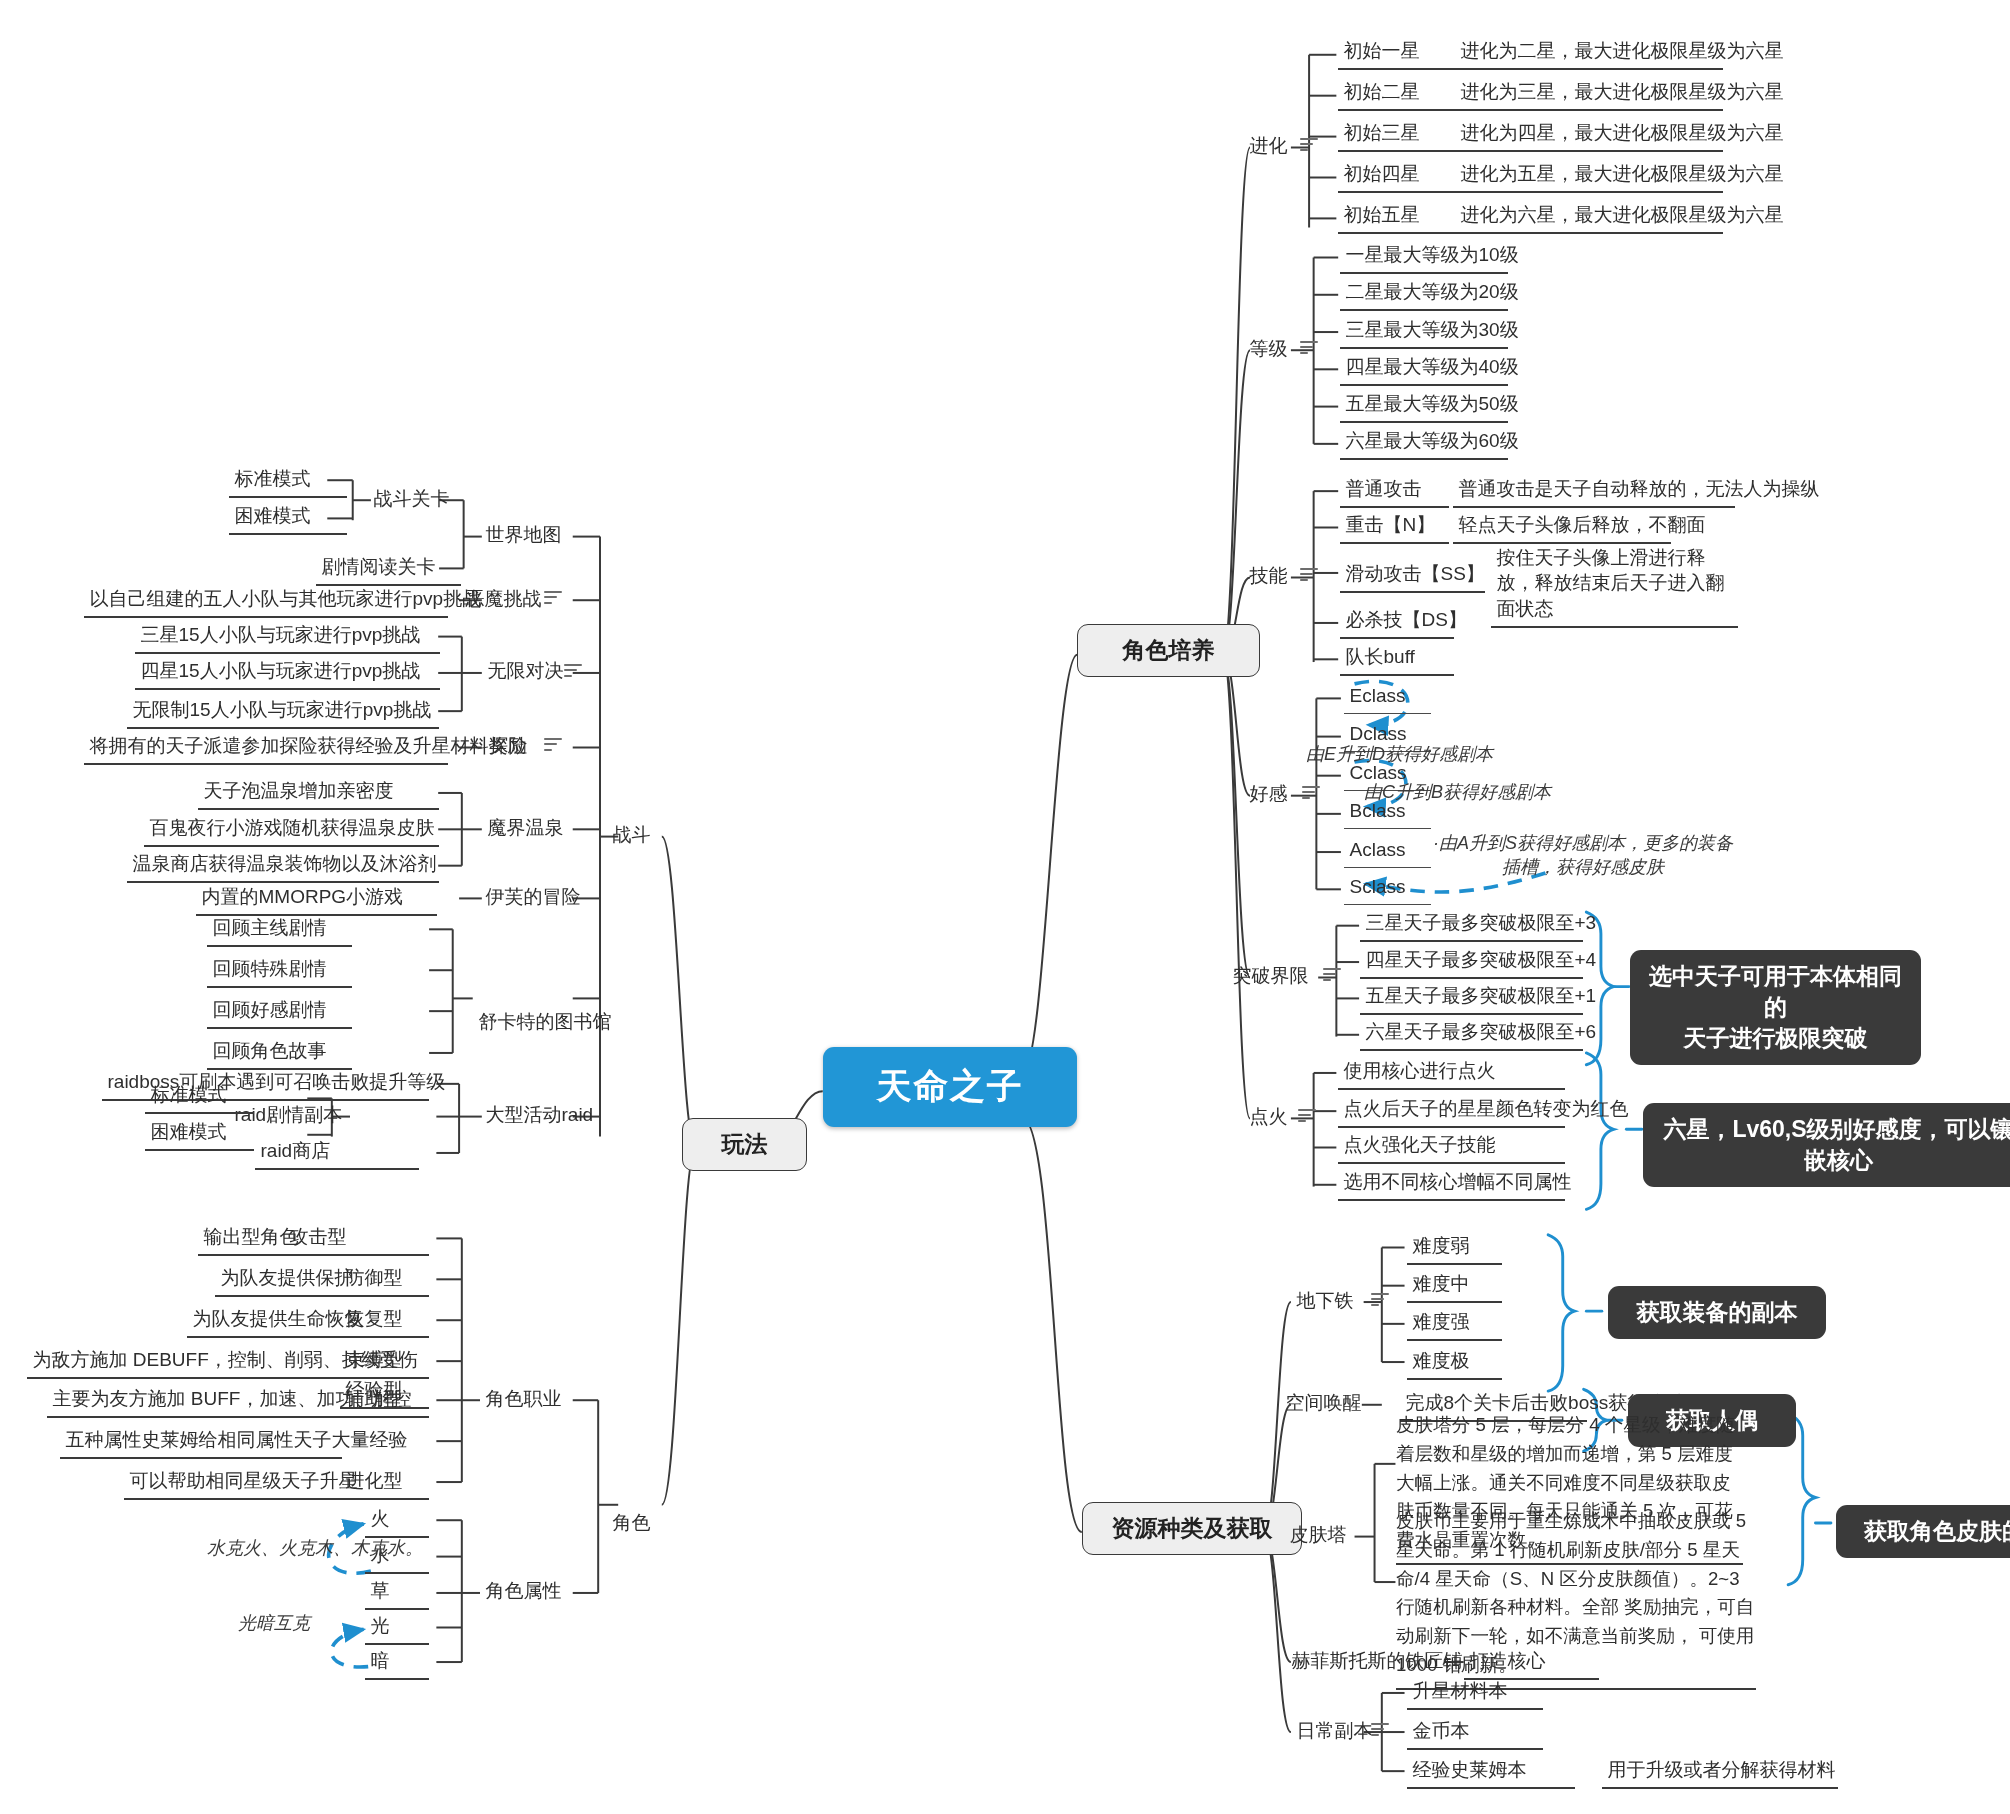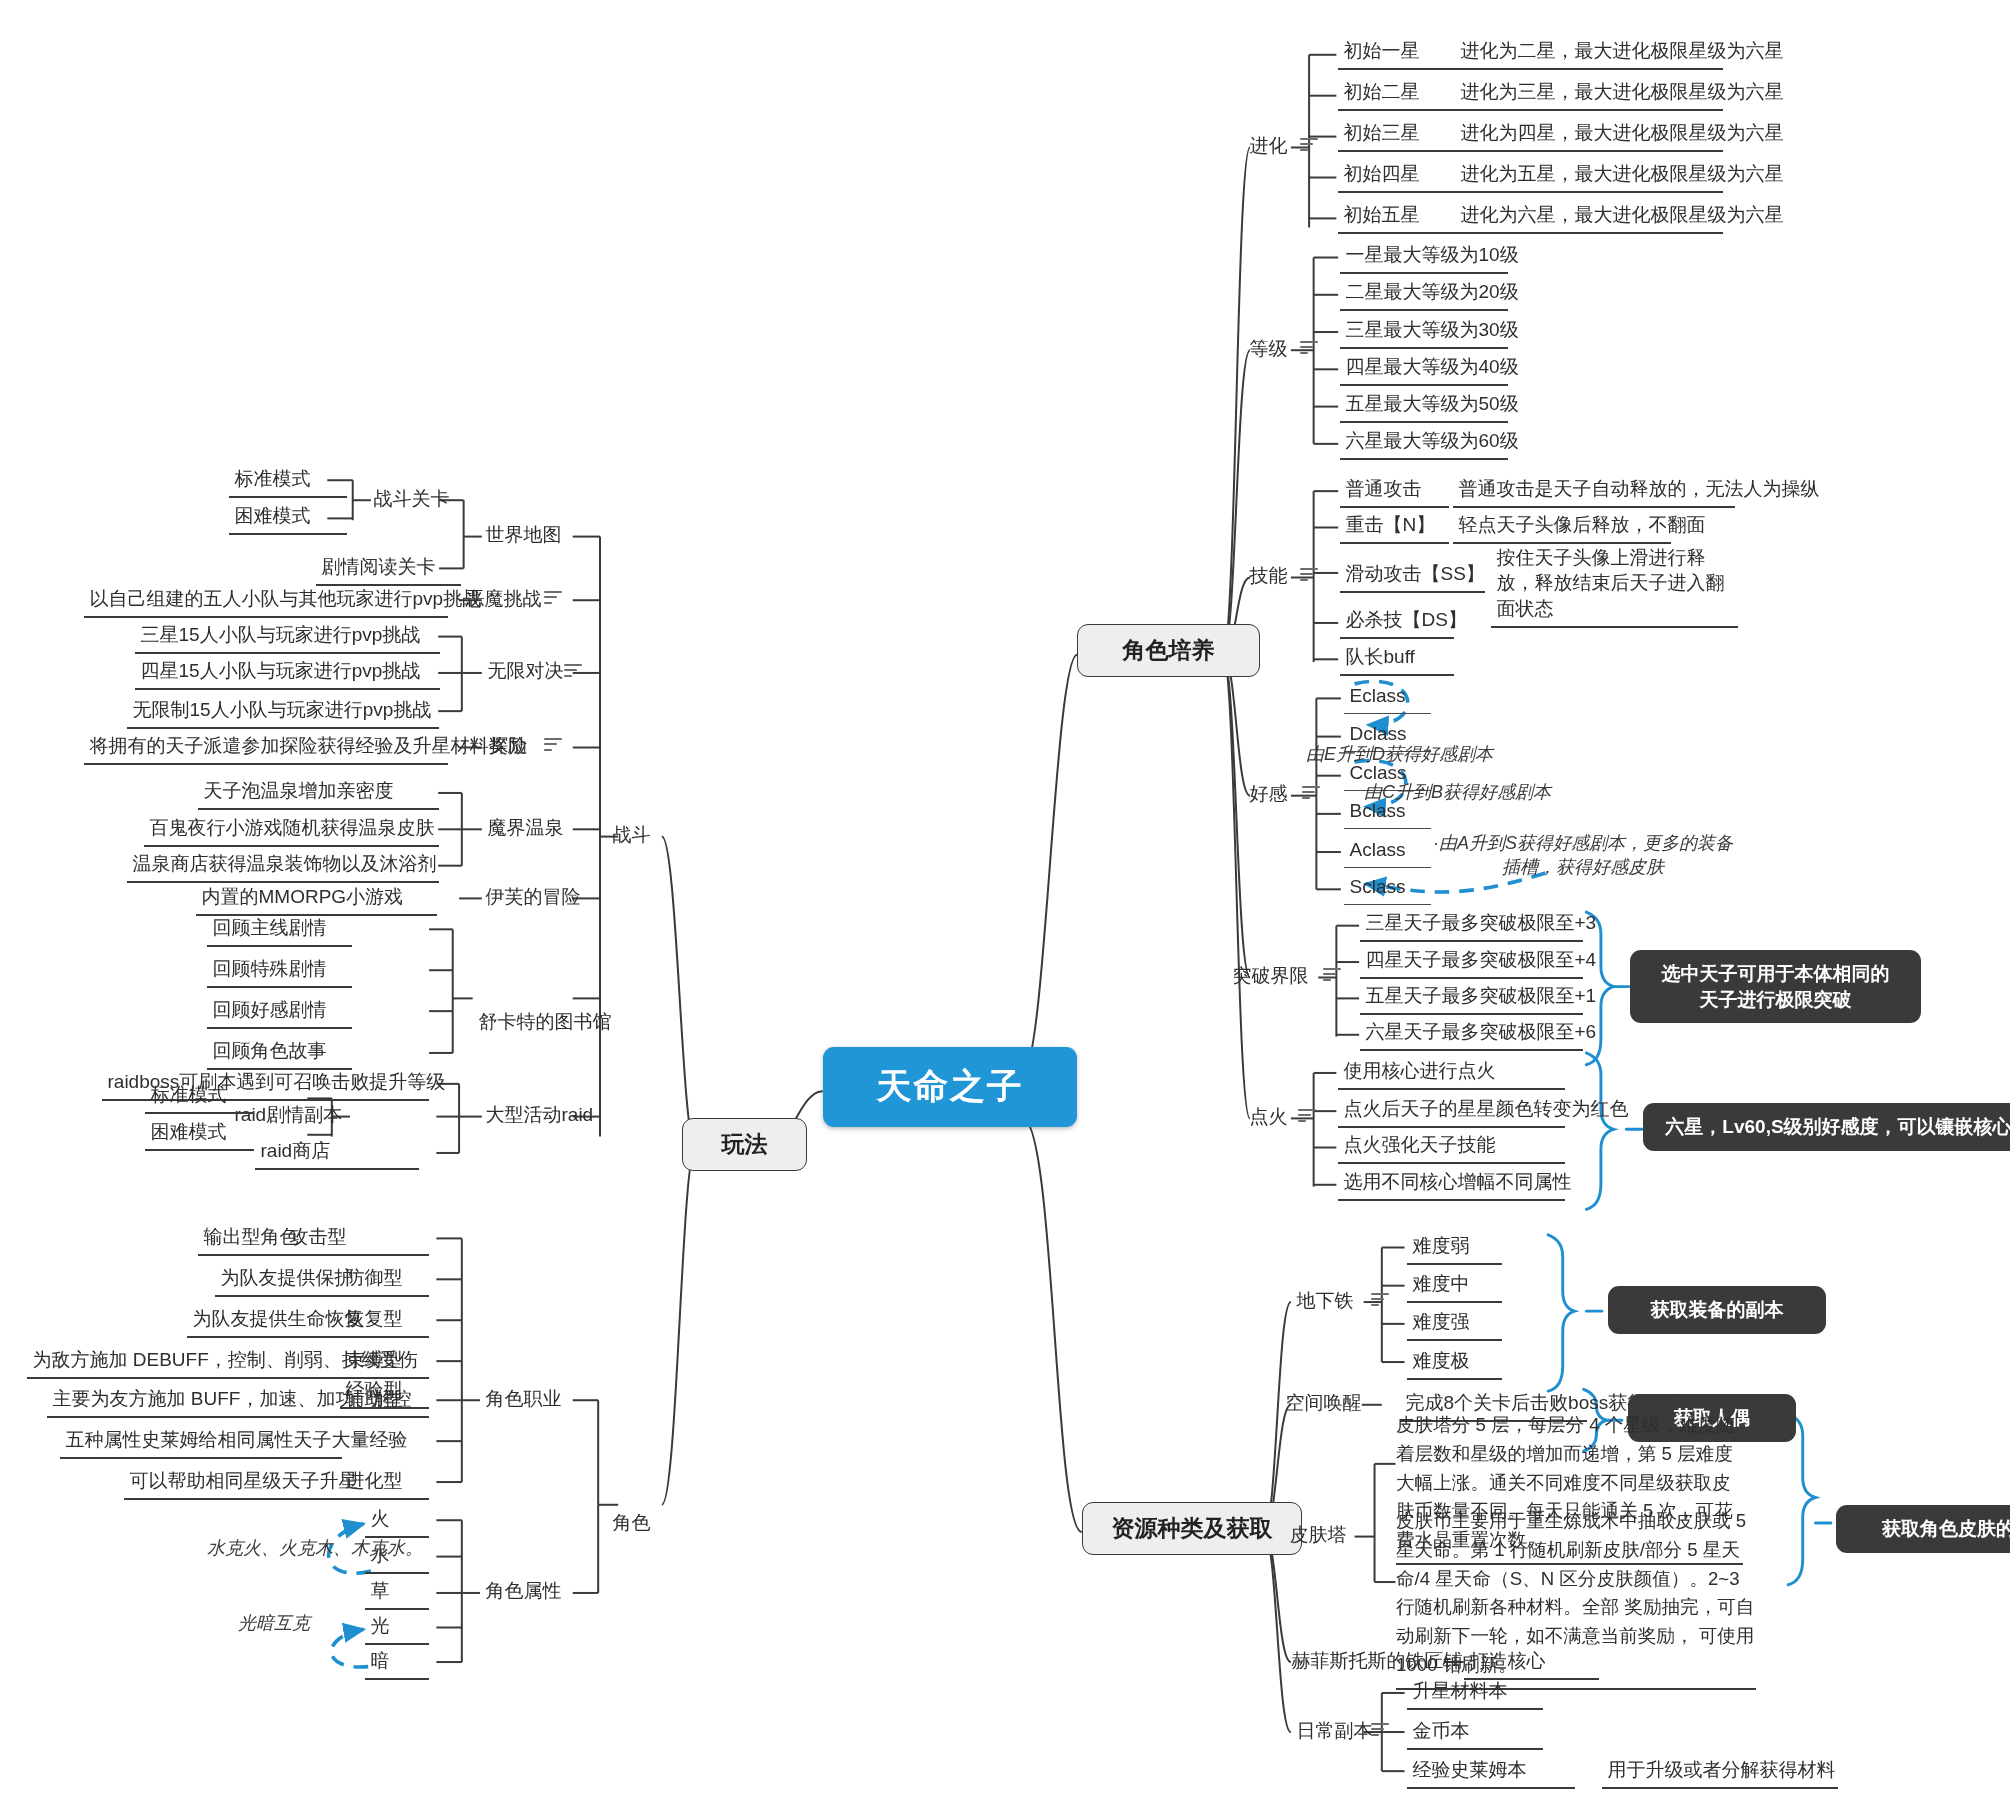--- a/index.html
+++ b/index.html
@@ -55,21 +55,21 @@
     padding:10px 18px;
     text-align:center;
     white-space:nowrap;
   }
   
   .pill{
     position:absolute;
     background:#3a3a3a;
     color:#ffffff;
     font-weight:bold;
-    font-size:19px;
+    font-size:23px;
     border-radius:11px;
     padding:11px 18px;
     text-align:center;
     line-height:1.35;
   }
   
   .anno{
     position:absolute;
     font-style:italic;
     font-size:18px;

